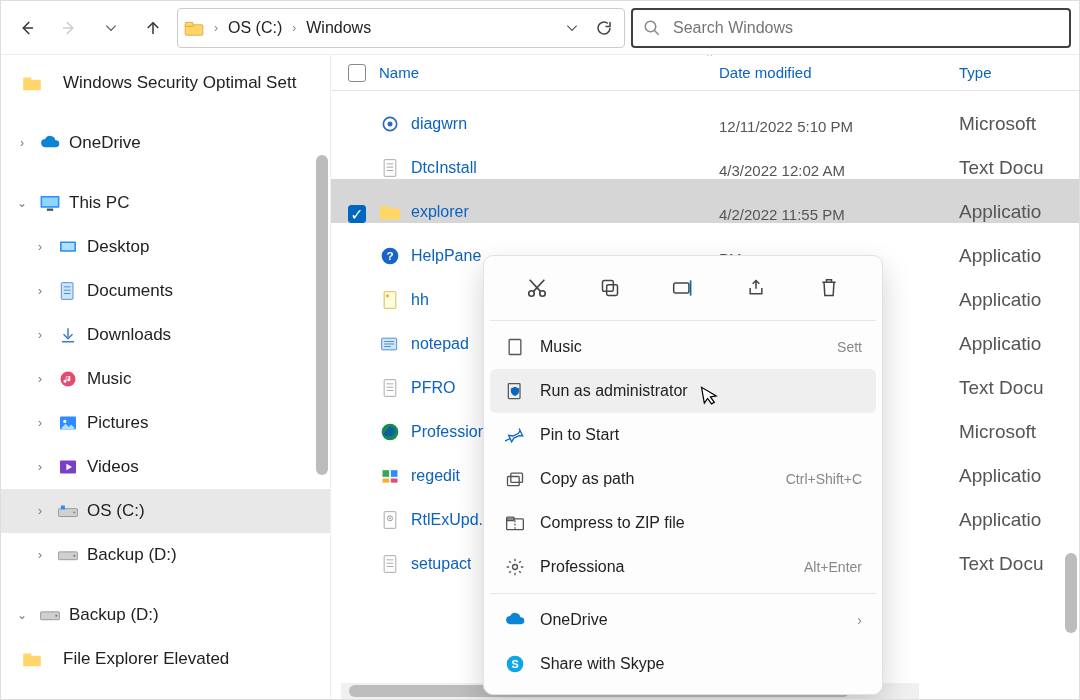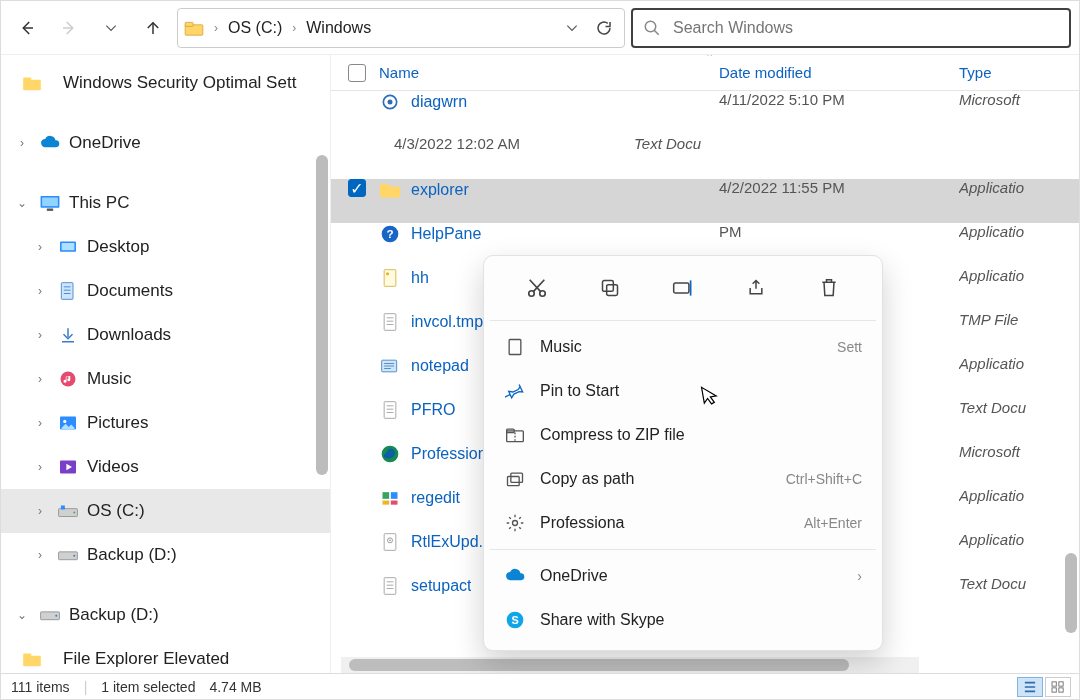--- a/index.html
+++ b/index.html
@@ -35,25 +35,25 @@
 
   
   .filelist { flex: 1; position: relative; display: flex; flex-direction: column; }
   .columns-hdr { display: flex; align-items: center; height: 36px; border-bottom: 1px solid #e5e5e5; font-size: 15px; padding-left: 12px; position:relative;}
   .col-check { width: 28px; display:flex; align-items:center; justify-content:center;}
   .col-name { flex:1; color: #0b62c0; padding-left:8px;}
   .col-date { width: 240px; color:#0b62c0;margin-left:23px; }
   .col-type { width: 120px; color:#0b62c0; }
   .hdr-up { position:absolute; left:50%; top:-4px; font-size:11px; color:#888;}
   .rows { flex:1; overflow:hidden; }
-  .row { display:flex; align-items:flex-start; height:44px; font-size:16px; color:#222; padding-left:12px; }
+  .row { display:flex; align-items:flex-end; height:44px; font-size:16px; color:#222; padding-left:12px; }
   .row.selected { background:#d6d6d6; }
   .row .col-name { display:flex; align-items:center; gap:10px; overflow:hidden; white-space:nowrap;}
   .row .col-date { color:#555; font-size:15px; white-space:nowrap; overflow:hidden;}
-  .row .col-type { color:#555; font-size:15px; white-space:nowrap; overflow:hidden;font-style:italic;}
+  .row .col-type { color:#555; font-size:19px; white-space:nowrap; overflow:hidden;}
   .checkbox { width:18px; height:18px; border:1.5px solid #888; border-radius:3px; display:inline-flex; align-items:center; justify-content:center; }
   .checkbox.checked { background:#0067c0; border-color:#0067c0; color:#fff; }
   .fname { overflow:hidden; text-overflow:ellipsis;}
   .file-icon { width:22px; height:22px; display:inline-flex; align-items:center; justify-content:center; }
   .hscroll { height:16px; background:#f0f0f0; display:flex; align-items:center; position: absolute; bottom: 0; left: 340px; right: 160px;}
   .hscroll-thumb { height:12px; width:500px; background:#bdbdbd; border-radius:6px; margin-left:8px;}
 
   
   .statusbar { height: 26px; border-top:1px solid #ddd; display:flex; align-items:center; font-size:14px; color:#333; padding:0 10px; gap:14px; position:relative;}
   .statusbar .sep { color:#ccc; }
@@ -314,26 +314,35 @@
             </span>
             <span class="col-name">
               <span class="file-icon">
                 <svg width="20" height="20" viewBox="0 0 24 24">
                   <circle cx="12" cy="12" r="8" fill="none" stroke="#2d6bbf" stroke-width="2"></circle>
                   <circle cx="12" cy="12" r="3" fill="#2d6bbf"></circle>
                 </svg>
               </span>
               <span class="fname">diagwrn</span>
             </span>
-            <span class="col-date">4/11/2022 5:10 PM</span>
+            <span class="col-date">12/11/2022 5:10 PM</span>
             <span class="col-type">Microsoft</span>
           </div>
           <div class="row">
             <span class="col-check">
               <span style="width:18px"></span>
+            </span>
+            <span class="col-name">
+              <span class="file-icon">
+                <svg width="18" height="20" viewBox="0 0 20 24">
+                  <rect x="3" y="2" width="14" height="20" rx="1" fill="#fff" stroke="#999"></rect>
+                  <path d="M6 7h8M6 11h8M6 15h8" stroke="#999"></path>
+                </svg>
+              </span>
+              <span class="fname">DtcInstall</span>
             </span>
             <span class="col-date">4/3/2022 12:02 AM</span>
             <span class="col-type">Text Docu</span>
           </div>
           <div class="row selected">
             <span class="col-check">
               <span class="checkbox checked">✓</span>
             </span>
             <span class="col-name">
               <span class="file-icon">
@@ -371,36 +380,20 @@
               <span class="file-icon">
                 <svg width="18" height="20" viewBox="0 0 20 24">
                   <rect x="3" y="2" width="14" height="20" rx="1" fill="#fffbe0" stroke="#d0b030"></rect>
                   <circle cx="7" cy="7" r="2" fill="#f0b429"></circle>
                 </svg>
               </span>
               <span class="fname">hh</span>
             </span>
             <span class="col-date">PM</span>
             <span class="col-type">Applicatio</span>
-          </div>
-          <div class="row">
-            <span class="col-check">
-              <span style="width:18px"></span>
-            </span>
-            <span class="col-name">
-              <span class="file-icon">
-                <svg width="18" height="20" viewBox="0 0 20 24">
-                  <rect x="3" y="2" width="14" height="20" rx="1" fill="#fff" stroke="#999"></rect>
-                  <path d="M6 7h8M6 11h8M6 15h8" stroke="#999"></path>
-                </svg>
-              </span>
-              <span class="fname">invcol.tmp</span>
-            </span>
-            <span class="col-date">PM</span>
-            <span class="col-type">TMP File</span>
           </div>
           <div class="row">
             <span class="col-check">
               <span style="width:18px"></span>
             </span>
             <span class="col-name">
               <span class="file-icon">
                 <svg width="20" height="18" viewBox="0 0 24 20">
                   <rect x="2" y="3" width="18" height="14" rx="1" fill="#cfe6f7" stroke="#3a7bc8"></rect>
                   <path d="M5 7h12M5 10h12M5 13h8" stroke="#3a7bc8"></path>
@@ -536,50 +529,59 @@
 
       <div class="ctx-item">
         <span class="ic gray">
             <svg width="18" height="20" viewBox="0 0 20 24">
               <rect x="3" y="3" width="14" height="18" rx="1" fill="none" stroke="#555" stroke-width="1.6"></rect>
             </svg>
           </span>
         <span class="lbl">Music</span>
         <span class="accel">Sett</span>
       </div>
+      <div class="ctx-item hover">
+        <span class="ic">
+            <svg width="20" height="20" viewBox="0 0 24 24">
+              <rect x="4" y="3" width="14" height="18" rx="1" fill="none" stroke="#555" stroke-width="1.5"></rect>
+              <path d="M12 7l5 2v3c0 3-2 5-5 6-3-1-5-3-5-6V9l5-2z" fill="#0a66c2"></path>
+            </svg>
+          </span>
+        <span class="lbl">Run as administrator</span>
+      </div>
       <div class="ctx-item">
         <span class="ic">
             <svg width="20" height="20" viewBox="0 0 24 24">
               <path d="M14 3l7 7-4 1-5 5-1 5-3-3-5 5 5-5-3-3 5-1 5-5 1-4z" fill="none" stroke="#0a66c2" stroke-width="1.6" transform="rotate(20 12 12)"></path>
             </svg>
           </span>
         <span class="lbl">Pin to Start</span>
+      </div>
+      <div class="ctx-item">
+        <span class="ic gray">
+            <svg width="20" height="18" viewBox="0 0 24 20">
+              <rect x="3" y="7" width="14" height="11" rx="1" fill="none" stroke="#555" stroke-width="1.6"></rect>
+              <rect x="7" y="3" width="14" height="11" rx="1" fill="none" stroke="#555" stroke-width="1.6"></rect>
+            </svg>
+          </span>
+        <span class="lbl">Copy as path</span>
+        <span class="accel">Ctrl+Shift+C</span>
       </div>
       <div class="ctx-item">
         <span class="ic gray">
             <svg width="20" height="18" viewBox="0 0 24 20">
               <rect x="2" y="5" width="20" height="13" rx="1" fill="none" stroke="#555" stroke-width="1.6"></rect>
               <rect x="2" y="3" width="9" height="4" rx="1" fill="none" stroke="#555" stroke-width="1.6"></rect>
               <path d="M12 7v10" stroke="#555" stroke-width="1.6" stroke-dasharray="2 2"></path>
             </svg>
           </span>
         <span class="lbl">Compress to ZIP file</span>
       </div>
       <div class="ctx-item">
         <span class="ic gray">
-            <svg width="20" height="18" viewBox="0 0 24 20">
-              <rect x="3" y="7" width="14" height="11" rx="1" fill="none" stroke="#555" stroke-width="1.6"></rect>
-              <rect x="7" y="3" width="14" height="11" rx="1" fill="none" stroke="#555" stroke-width="1.6"></rect>
-            </svg>
-          </span>
-        <span class="lbl">Copy as path</span>
-        <span class="accel">Ctrl+Shift+C</span>
-      </div>
-      <div class="ctx-item">
-        <span class="ic gray">
             <svg width="20" height="20" viewBox="0 0 24 24">
               <circle cx="12" cy="12" r="3" fill="none" stroke="#555" stroke-width="1.6"></circle>
               <path d="M12 2v3M12 19v3M2 12h3M19 12h3M5 5l2 2M17 17l2 2M19 5l-2 2M5 19l2-2" stroke="#555" stroke-width="1.6"></path>
             </svg>
           </span>
         <span class="lbl">Professiona</span>
         <span class="accel">Alt+Enter</span>
       </div>
 
       <div class="ctx-sep"></div>
@@ -609,35 +611,14 @@
       <svg width="18" height="22" viewBox="0 0 18 22">
           <path d="M2 2l0 16 4-4 3 6 3-1-3-6h6z" fill="#fff" stroke="#000" stroke-width="1.2"></path>
         </svg>
     </div>
 
     <div class="hscroll">
         <div class="hscroll-thumb"></div>
       </div>
   </div>
 
-  <div class="statusbar">
-    <span>111 items</span>
-    <span class="sep">|</span>
-    <span>1 item selected</span>
-    <span>4.74 MB</span>
-    <div class="view-toggles">
-      <div class="vt active">
-        <svg width="14" height="12" viewBox="0 0 16 14">
-            <path d="M2 2h12M2 7h12M2 12h12" stroke="#2b6cb0" stroke-width="2"></path>
-          </svg>
-      </div>
-      <div class="vt">
-        <svg width="14" height="12" viewBox="0 0 16 14">
-            <rect x="1" y="1" width="5" height="5" fill="none" stroke="#666"></rect>
-            <rect x="9" y="1" width="5" height="5" fill="none" stroke="#666"></rect>
-            <rect x="1" y="8" width="5" height="5" fill="none" stroke="#666"></rect>
-            <rect x="9" y="8" width="5" height="5" fill="none" stroke="#666"></rect>
-          </svg>
-      </div>
-    </div>
-  </div>
 
 </div>
 
 </body></html>

